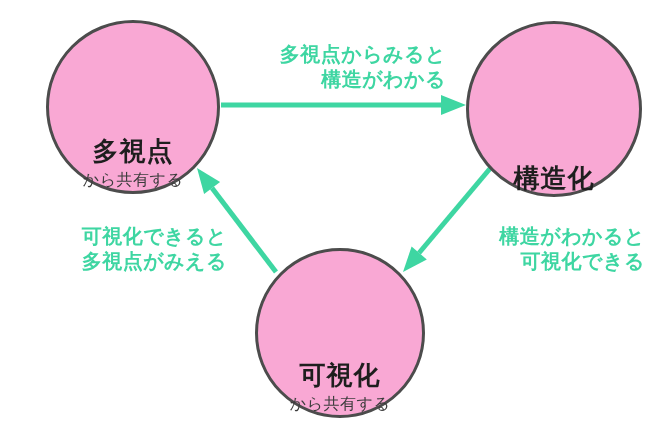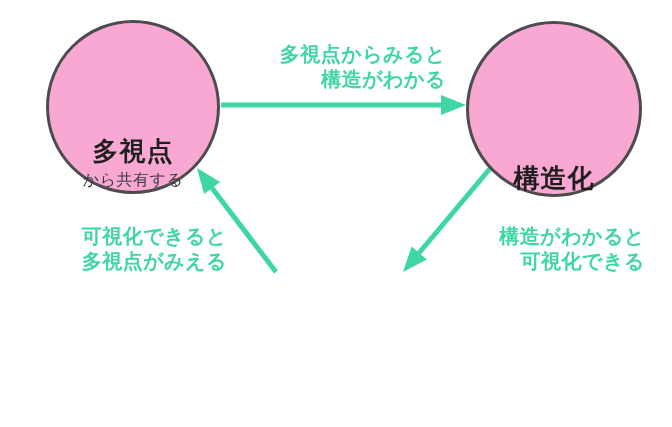--- a/index.html
+++ b/index.html
@@ -68,20 +68,24 @@
 
   <div class="node node-multi">
     <div class="node-title">多視点</div>
     <div class="node-subtitle">から共有する</div>
   </div>
 
   <div class="node node-struct">
     <div class="node-title">構造化</div>
   </div>
 
+  <div class="node node-visual">
+    <div class="node-title">可視化</div>
+    <div class="node-subtitle">から共有する</div>
+  </div>
 
   <div class="edge-label lbl-top">多視点からみると
 構造がわかる</div>
 
   <div class="edge-label lbl-right">構造がわかると
 可視化できる</div>
 
   <div class="edge-label lbl-left">可視化できると
 多視点がみえる</div>
 

